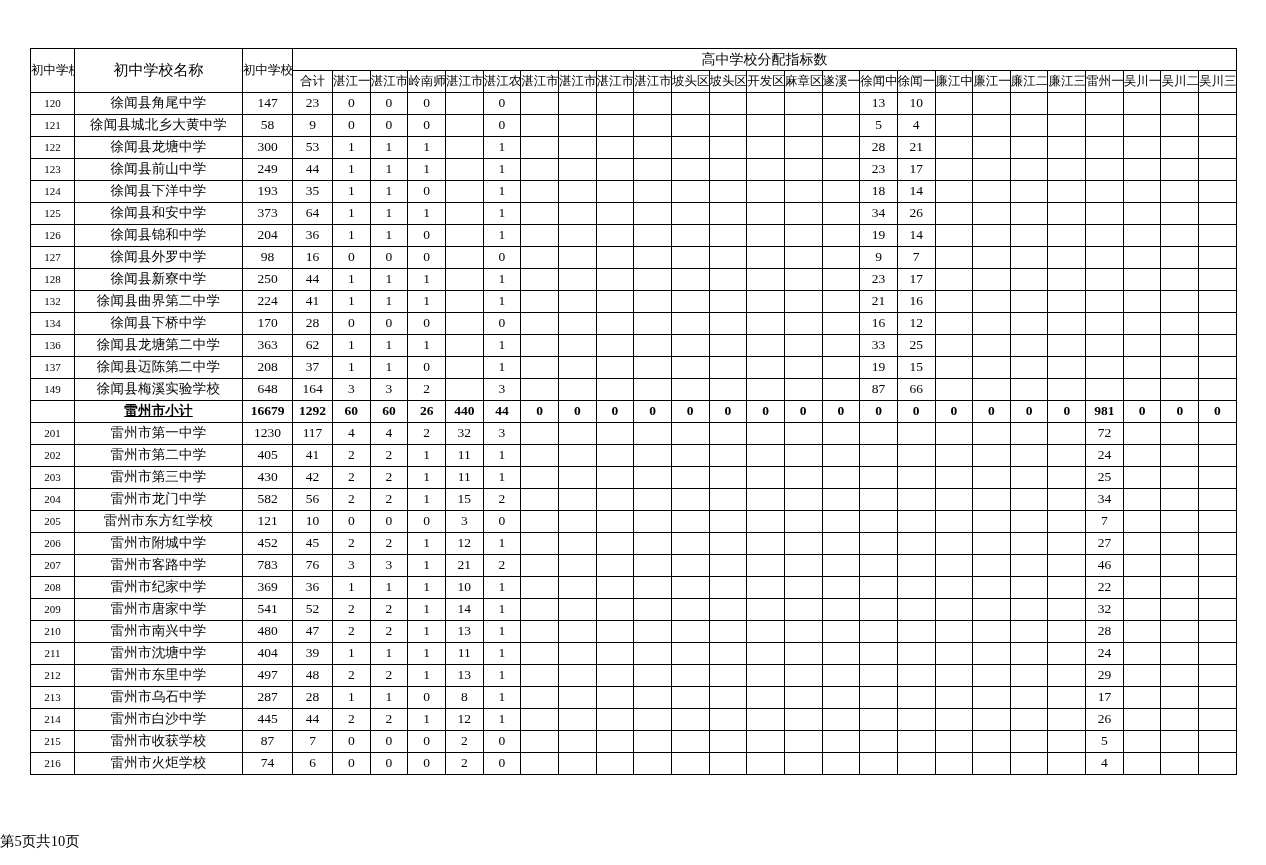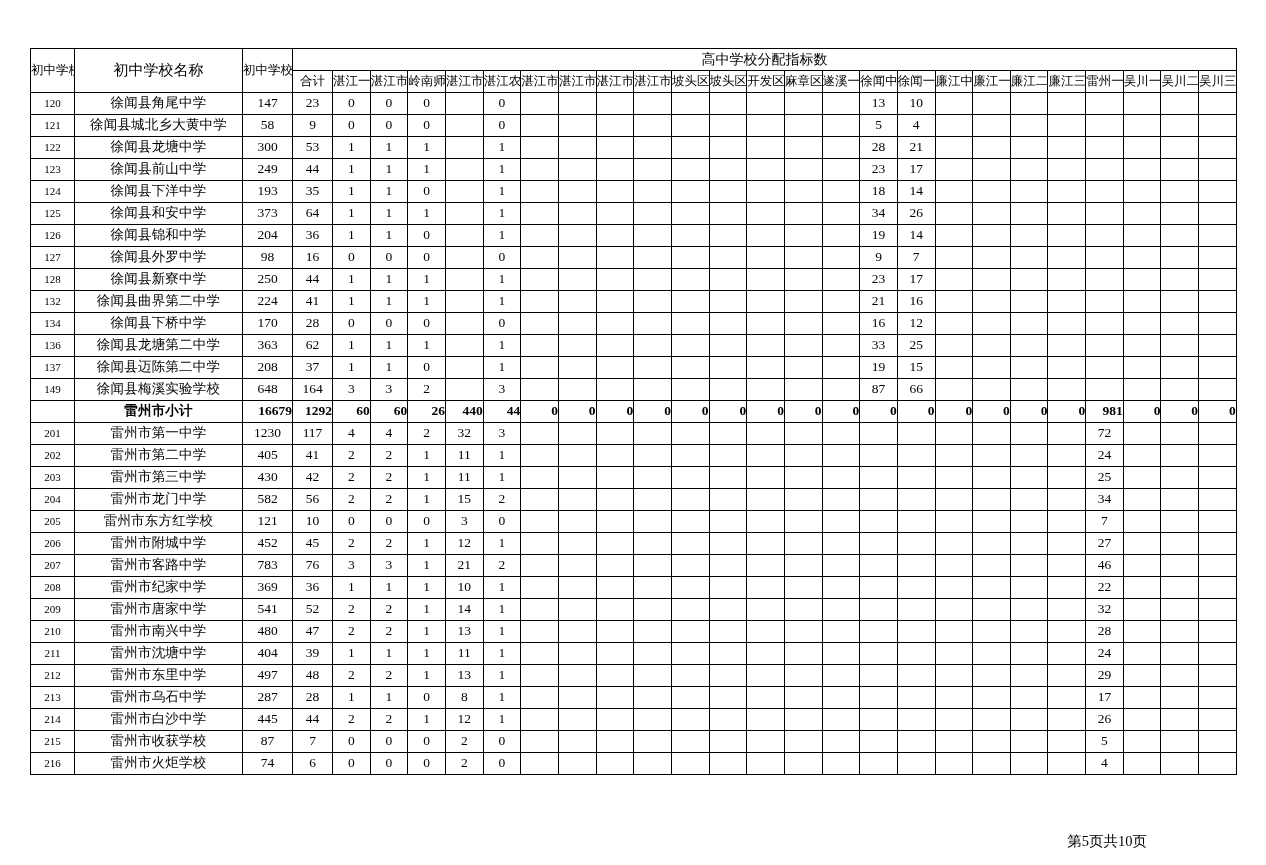--- a/index.html
+++ b/index.html
@@ -72,32 +72,30 @@
     padding-right: 4px;
     font-size: 13.5px;
   }
   td.val {
     text-align: right;
     padding-right: 4px;
     font-size: 13.5px;
   }
   tr.subtotal td {
     font-weight: bold;
-    text-align: right;
-  }
-  tr.subtotal td.name { text-align: center; }
+  }
+  tr.subtotal td.name { text-align: center; text-decoration: underline; }
   .footer {
     position: absolute;
     left: 0;
     top: 832px;
     width: 1128px;
-    text-align: right;
+    text-align: left;
     font-size: 14.5px;
     font-family: "Liberation Serif", "DejaVu Serif", serif;
-    padding-left: 19px;
   }
 </style>
 </head>
 <body>
 
 <div id="sheet">
   <table class="grid">
     <colgroup id="colgroup">
         <col style="width: 44px;">
         <col style="width: 168px;">

